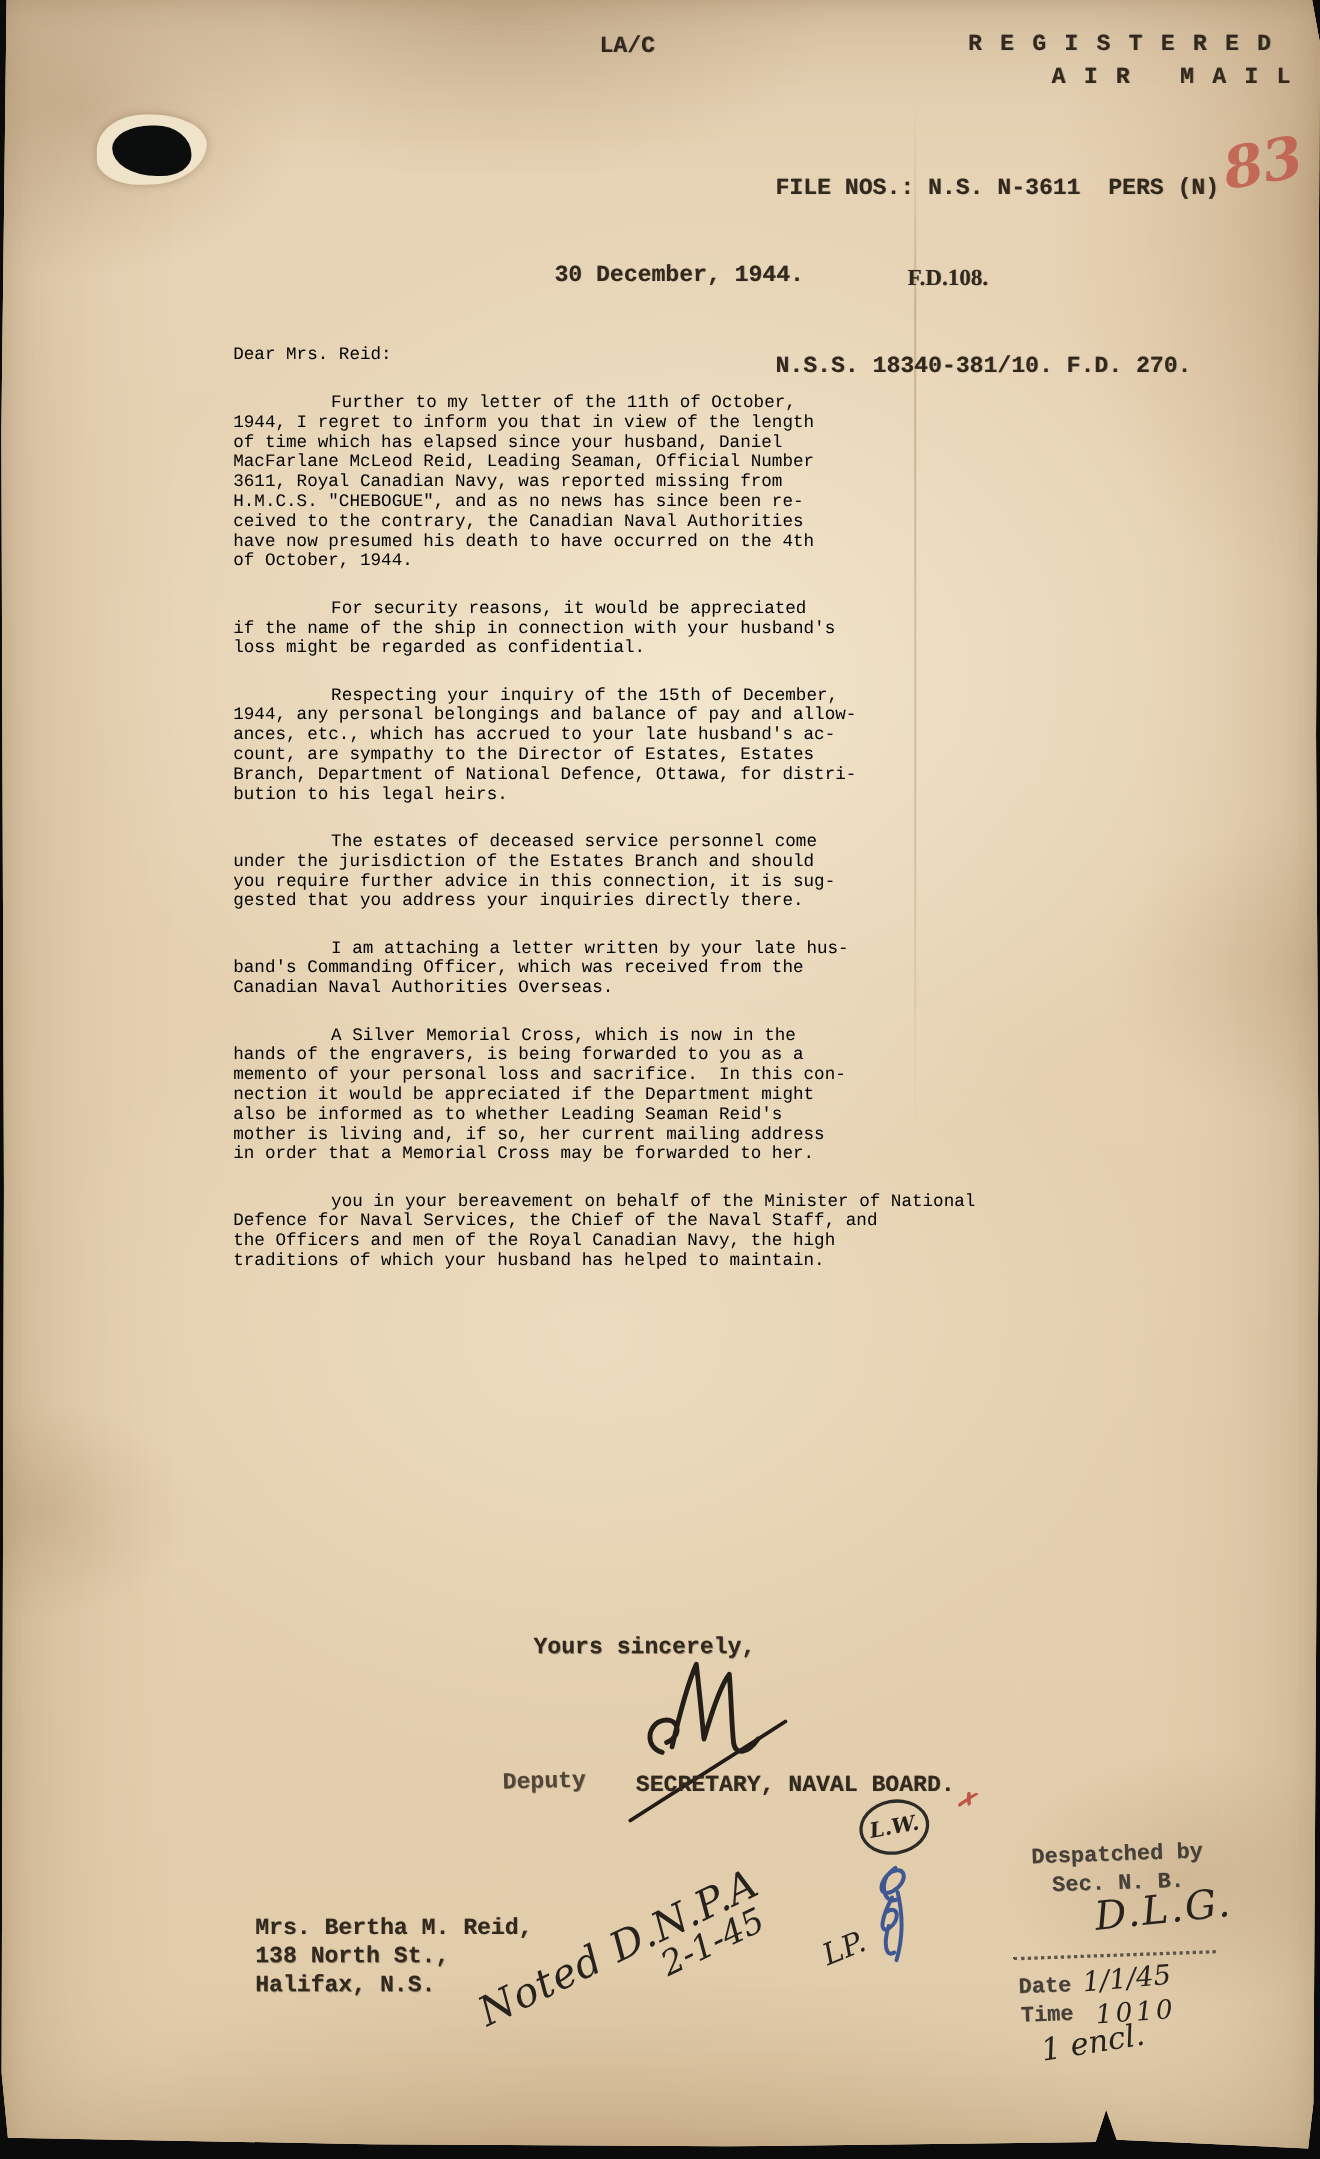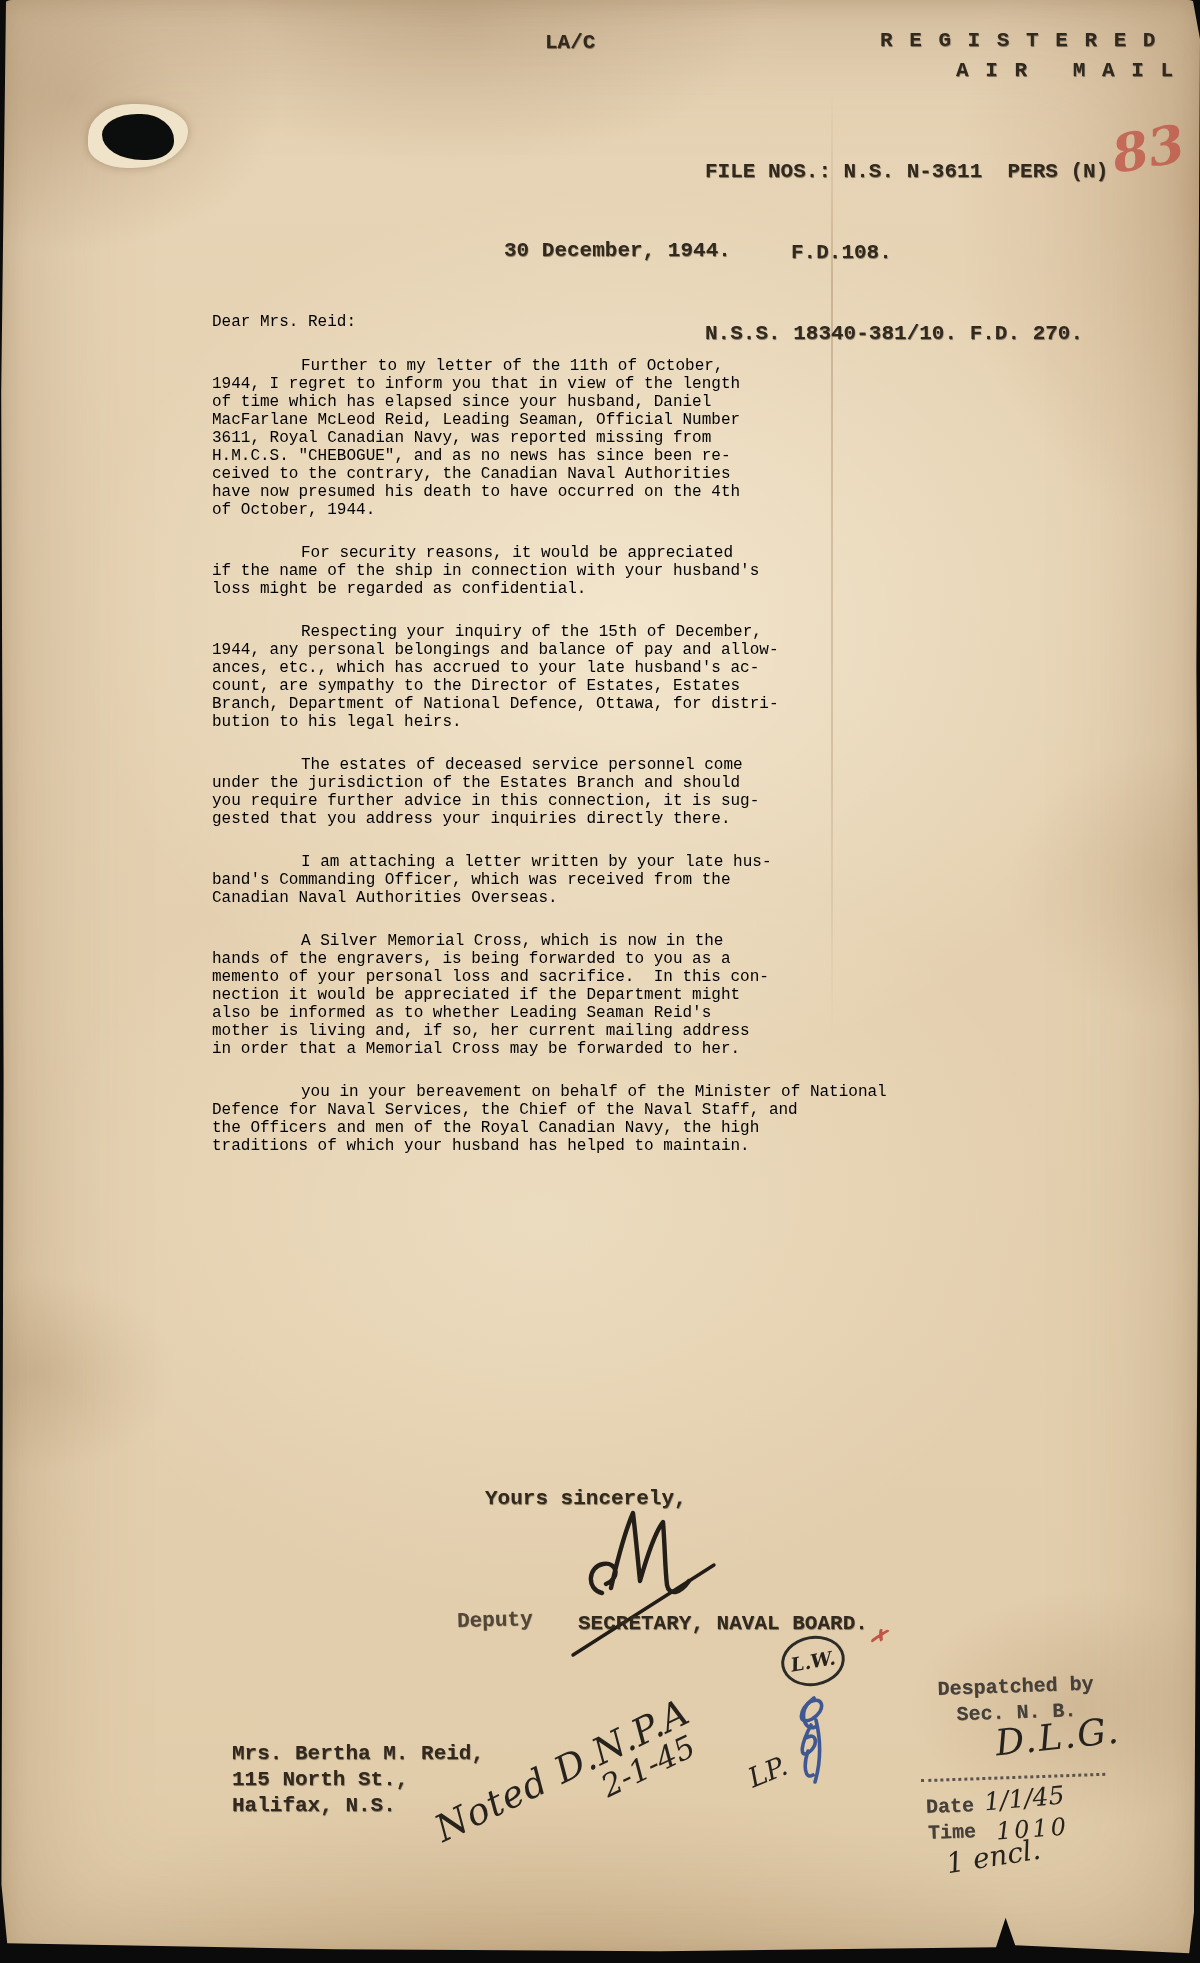--- a/index.html
+++ b/index.html
@@ -21,30 +21,29 @@
       radial-gradient(ellipse 430px 210px at 38% 1%, rgba(146,115,80,0.25), transparent 70%),
       radial-gradient(ellipse 300px 220px at 6% 5%, rgba(140,104,68,0.28), transparent 70%),
       radial-gradient(ellipse 360px 480px at 101% 10%, rgba(168,128,86,0.30), transparent 72%),
       radial-gradient(ellipse 260px 200px at 99% 45%, rgba(160,124,84,0.20), transparent 70%),
       radial-gradient(ellipse 700px 260px at 45% 101%, rgba(188,156,112,0.38), transparent 75%),
       radial-gradient(ellipse 240px 170px at 90% 87%, rgba(152,117,80,0.22), transparent 70%),
       radial-gradient(ellipse 200px 140px at 3% 70%, rgba(150,115,78,0.20), transparent 70%),
       linear-gradient(#e7d4b6,#e1ccaa);
     box-shadow: inset 0 0 140px rgba(118,84,48,0.38), inset 0 0 26px rgba(110,78,44,0.25);
     clip-path: polygon(0.5% 0%, 99.4% 0%, 100% 2%, 99.7% 34%, 99.9% 56%, 99.5% 97.4%, 99.1% 99.5%, 84.6% 99.1%, 83.8% 97.7%, 83.0% 99.2%, 55% 99.4%, 28% 99.3%, 0.6% 99.0%, 0.12% 96%, 0.3% 55%, 0.1% 20%);
-    border-radius: 12px;
   }
   .tw{
     position:absolute;color:var(--ink);font-weight:700;font-size:21px;line-height:25.8px;
     white-space:pre;text-shadow:0.5px 0.5px 0.7px rgba(46,38,27,0.55);
     font-family:"Liberation Mono","DejaVu Sans Mono",monospace;
   }
   .spread{letter-spacing:2px;}
   .file-block div{white-space:pre;}
-  .file-indent{padding-left:86px;}
+  .file-indent{padding-left:120px;font-family:Liberation Serif, serif;}
   .letter-body{position:absolute;left:212px;top:313px;width:820px;}
   .letter-body .salutation{margin-bottom:26px;}
   .para{margin-bottom:25px;}
   .line{white-space:pre;}
   .para .line:first-child{padding-left:89px;}
   .hand{
     position:absolute;color:var(--handwriting-ink);
     font-family:"DejaVu Serif","Liberation Serif",serif;font-style:italic;
   }
   .red{color:var(--red-pencil);}
@@ -159,21 +158,21 @@
              M71,93 C79,58 86,34 93,18 C96,44 98,66 100,86
              C108,58 116,36 123,27 C125,52 125,74 127,90
              C129,101 140,99 149,86" stroke="#241e18" stroke-width="4.4" fill="none" stroke-linecap="round" stroke-linejoin="round"></path>
   </svg>
 
   <div class="tw" style="left:457px;top:1608px;opacity:0.82;transform:rotate(-1.5deg);">Deputy</div>
   <div class="tw" style="left:578px;top:1611px;">SECRETARY, NAVAL BOARD.</div>
 
   <div class="tw" style="left:232px;top:1663px;line-height:26px;">
     
-  <div class="line">Mrs. Bertha M. Reid,</div><div class="line">115 North St.,</div><div class="line">Halifax, N.S.</div></div>
+  <div class="line">Mrs. Bertha M. Reid,</div><div class="line">138 North St.,</div><div class="line">Halifax, N.S.</div></div>
 
   <div class="circle-monogram">L.W.</div>
 
   <div class="hand red" style="left:870px;top:1624px;font-size:20px;transform:rotate(12deg);font-weight:700;">✗</div>
 
   <svg style="left:782px;top:1690px;" width="70" height="100" viewBox="0 0 70 100">
     <path d="M32,8 C14,22 17,36 30,29 C45,20 41,5 28,12 C17,19 21,42 33,37
              M29,35 C19,54 17,68 26,63 C37,56 35,41 24,48
              M26,61 C21,76 23,90 31,85 M34,30 C40,55 38,75 33,92" stroke="var(--blue-ink)" stroke-width="3.6" fill="none" stroke-linecap="round" opacity="0.9"></path>
   </svg>

